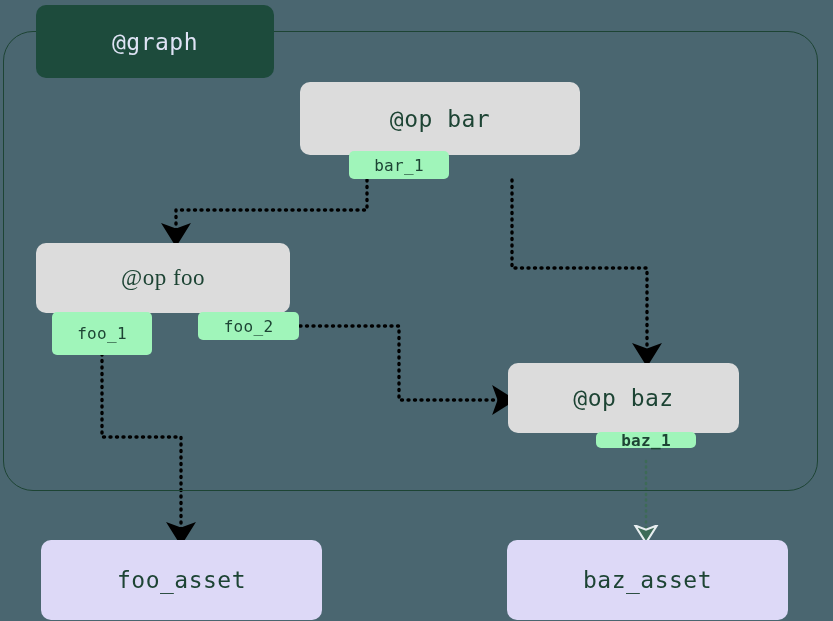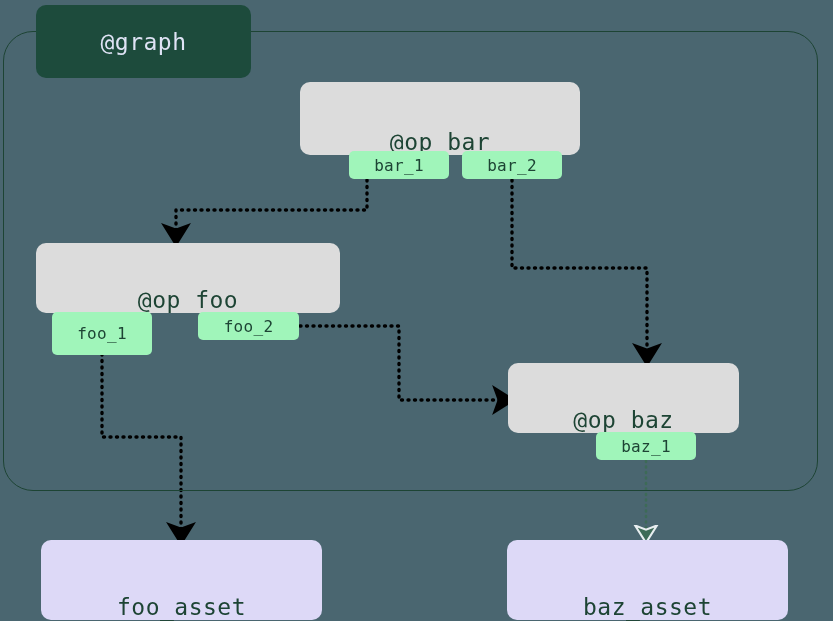--- a/index.html
+++ b/index.html
@@ -24,21 +24,21 @@
     position: absolute;
     left: 0; top: 0;
     width: 833px;
     height: 621px;
     pointer-events: none;
   }
   .node {
     position: absolute;
     box-sizing: border-box;
     display: flex;
-    align-items: flex-end;
+    align-items: center;
     justify-content: center;
     border-radius: 10px;
   }
   .cluster {
     position: absolute;
     box-sizing: border-box;
     border: 1.6px solid #1d4434;
     border-radius: 30px;
     background: transparent;
   }
@@ -110,48 +110,45 @@
       <path d="M102,341 L102,437 L181,437 L181,533" fill="none" stroke="#000000" stroke-width="3.4" stroke-dasharray="1 5.5" stroke-linecap="round" marker-end="url(#arrow-filled)"></path>
     </g>
 
     <g>
       <path d="M646,461 L646,533" fill="none" stroke="#3d6b57" stroke-width="2.6" stroke-dasharray="1 4.5" stroke-linecap="round" marker-end="url(#arrow-hollow)"></path>
     </g>
   </svg>
 
   <div class="cluster" style="left:3px; top:31px; width:815px; height:460px;"></div>
 
-  <div class="cluster-label" style="left:36px; top:5px; width:215px; height:73px;">
+  <div class="cluster-label" style="left:36px; top:5px; width:238px; height:73px;">
     <span>@graph</span>
   </div>
 
   <div class="node op-node" style="left:300px; top:82px; width:280px; height:73px;">
     <span>@op bar</span>
   </div>
   <div class="port" style="left:317px; top:151px; width:100px; height:28px;margin-left:32px;">
     <span>bar_1</span>
   </div>
-  <div class="port" style="left:462px; top:151px; width:100px; height:28px;">
-    <span>bar_2</span>
-  </div>
 
-  <div class="node op-node" style="left:36px; top:243px; width:304px; height:70px;">
+  <div class="node op-node" style="left:36px; top:243px; width:254px; height:70px;font-family:Liberation Serif, serif;">
     <span>@op foo</span>
   </div>
   <div class="port" style="left:52px; top:312px; width:100px; height:43px;">
     <span>foo_1</span>
   </div>
   <div class="port" style="left:198px; top:312px; width:101px; height:28px;">
     <span>foo_2</span>
   </div>
 
   <div class="node op-node" style="left:508px; top:363px; width:231px; height:70px;">
     <span>@op baz</span>
   </div>
-  <div class="port" style="left:596px; top:432px; width:100px; height:28px;">
+  <div class="port" style="left:596px; top:432px; width:100px; height:16px;font-weight:bold;">
     <span>baz_1</span>
   </div>
 
   <div class="node asset-node" style="left:507px; top:540px; width:281px; height:80px;">
     <span>baz_asset</span>
   </div>
   <div class="node asset-node" style="left:41px; top:540px; width:281px; height:80px;">
     <span>foo_asset</span>
   </div>
 

